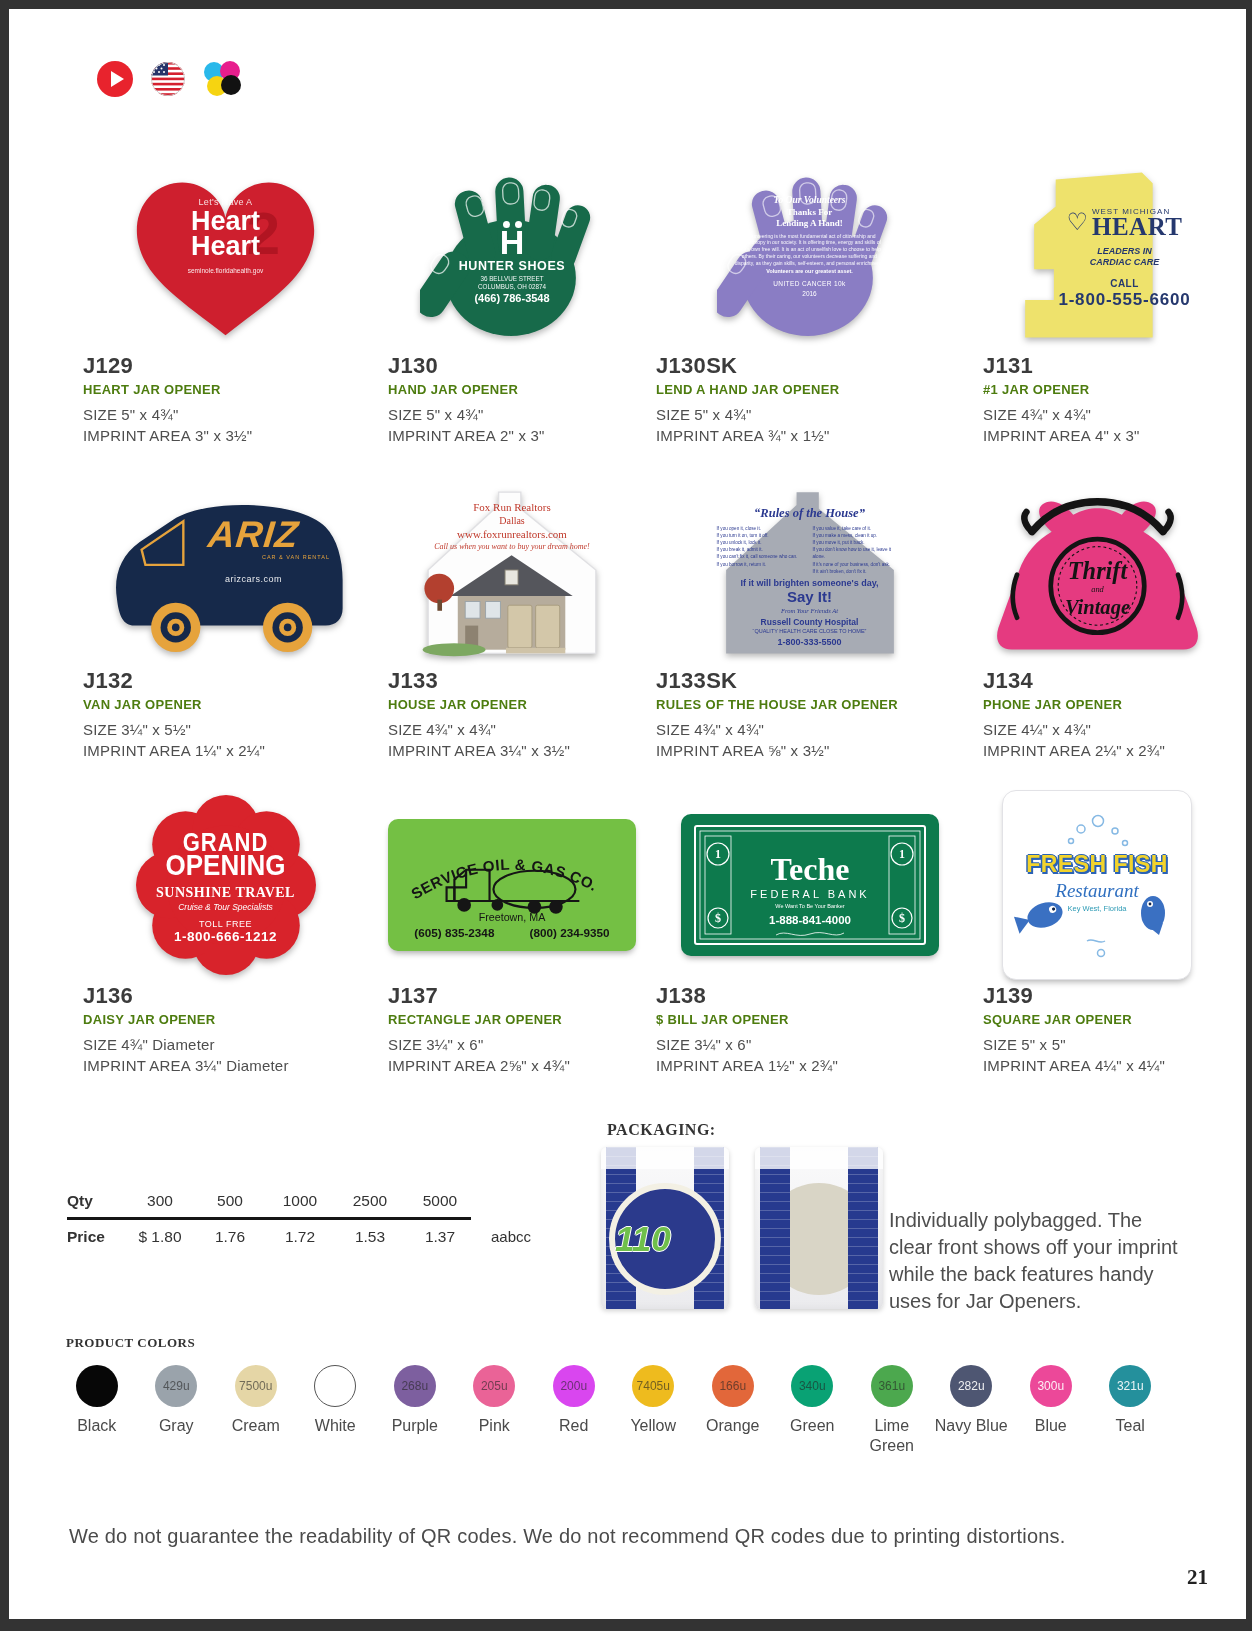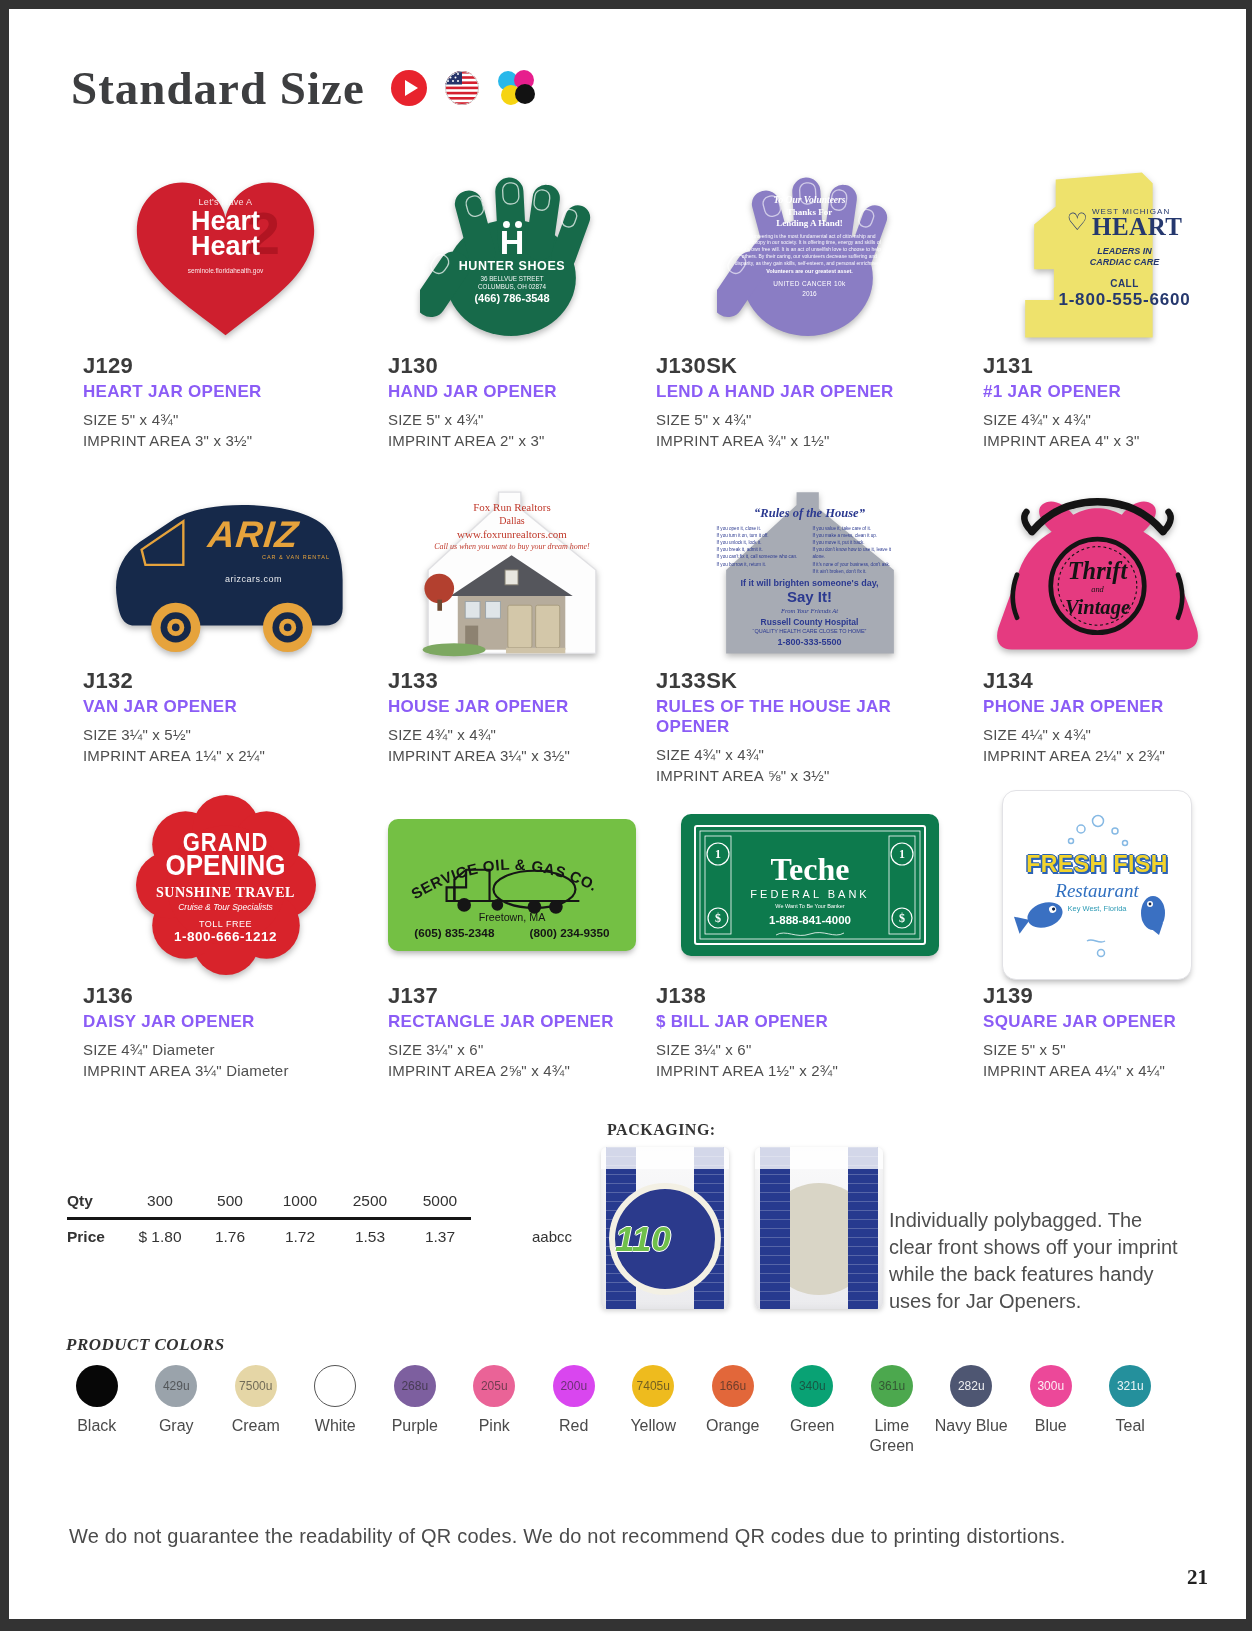--- a/index.html
+++ b/index.html
@@ -20,21 +20,21 @@
   .cmyk .m{left:17px;top:0;background:#e71e8d}
   .cmyk .y{left:4px;top:15px;background:#f6d411}
   .cmyk .k{left:18px;top:14px;background:#121212}
 
   
   .grid{position:absolute;left:58px;top:156px;width:1150px;display:grid;grid-template-columns:305px 268px 327px 248px;grid-auto-rows:315px;}
   .card{padding:0 4px 0 16px;box-sizing:border-box;}
   .art{height:180px;position:relative;display:flex;align-items:center;justify-content:center;}
   .art svg{filter:drop-shadow(0 3px 3px rgba(0,0,0,.28));}
   .code{margin-top:8px;font-size:22px;font-weight:700;color:#3b3b3b;letter-spacing:.3px;}
-  .pname{margin-top:3px;font-size:17px;font-weight:700;color:#8b5cf6;letter-spacing:.3px;}
+  .pname{margin-top:3px;font-size:13px;font-weight:700;color:#4d7c0f;letter-spacing:.3px;}
   .spec{margin-top:9px;font-size:15px;color:#4e4e4e;letter-spacing:.2px;}
   .spec + .spec{margin-top:4px;}
   .lab{margin-right:4px;}
   .ov{position:absolute;text-align:center;}
 
   
   .ov-heart{top:32px;left:0;right:0;color:#fff;}
   .h-top{font-size:9px;opacity:.85;letter-spacing:.3px;}
   .h-wrap{position:relative;display:inline-block;text-align:left;margin-top:2px;}
   .h-big{position:relative;z-index:2;font-size:27px;font-weight:700;line-height:.92;}
@@ -116,21 +116,21 @@
   .st1{font-family:"Liberation Serif",serif;font-style:italic;font-weight:700;font-size:26px;}
   .st2{font-family:"Liberation Serif",serif;font-style:italic;font-size:9px;}
   .st3{font-family:"Liberation Serif",serif;font-style:italic;font-weight:700;font-size:22px;}
   .ov-sq{top:60px;left:0;right:0;}
   .ff1{font-size:23px;font-weight:800;letter-spacing:.5px;
        text-shadow:-1.5px 0 #2b63b5,1.5px 0 #2b63b5,0 -1.5px #2b63b5,0 1.5px #2b63b5,2px 2px 0 #2b63b5;}
   .ff2{font-family:"Liberation Serif",serif;font-style:italic;font-size:19px;margin-top:2px;}
   .ff3{font-size:7.5px;color:#2e9bb5;margin-top:2px;}
 
   
-  .pricing{position:absolute;left:58px;top:1178px;display:flex;align-items:flex-end;gap:41px;}
+  .pricing{position:absolute;left:58px;top:1178px;display:flex;align-items:flex-end;}
   .ptable{width:410px;}
   .prow{display:flex;align-items:center;height:27px;}
   .plab{width:58px;font-weight:700;font-size:15.5px;color:#333;}
   .pcell{width:70px;text-align:center;font-size:15.5px;color:#333;}
   .pline{height:3px;background:#151515;width:404px;margin:3px 0;}
   .pcode{margin-left:14px;font-size:15px;color:#333;padding-bottom:5px;}
 
   
   .pkg-head{position:absolute;left:598px;top:1112px;font-family:"Liberation Serif",serif;font-weight:700;font-size:16px;letter-spacing:.5px;color:#333;}
   .bags{position:absolute;left:592px;top:1138px;display:flex;gap:26px;}
@@ -140,42 +140,41 @@
   .strip.l{left:5px}.strip.r{right:5px}
   .fold{position:absolute;top:0;left:0;right:0;height:22px;background:rgba(255,255,255,.8);z-index:3;}
   .disc{position:absolute;left:50%;top:57%;transform:translate(-50%,-50%);width:100px;height:100px;border-radius:50%;
      background:#2b3a8c;border:6px solid #f3f0e4;display:flex;align-items:center;justify-content:flex-start;z-index:4;}
   .disc .n{font-size:35px;font-weight:700;font-style:italic;color:#6fbf4b;
      text-shadow:-1px 0 #fff,1px 0 #fff,0 -1px #fff,0 1px #fff;}
   .disc2{position:absolute;left:50%;top:57%;transform:translate(-50%,-50%);width:112px;height:112px;border-radius:50%;background:#d9d5c6;z-index:1;}
   .pkg-desc{position:absolute;left:880px;top:1198px;width:300px;font-size:20px;line-height:1.35;color:#4e4e4e;}
 
   
-  .pc-head{position:absolute;left:57px;top:1326px;font-family:"Liberation Serif",serif;font-weight:700;font-size:17px;letter-spacing:.5px;color:#333;font-style:italic;}
+  .pc-head{position:absolute;left:57px;top:1326px;font-family:"Liberation Serif",serif;font-weight:700;font-size:13px;letter-spacing:.5px;color:#333;}
   .swatches{position:absolute;left:48px;top:1356px;display:flex;}
   .sw{width:79.5px;text-align:center;}
   .dot{width:42px;height:42px;border-radius:50%;margin:0 auto;display:flex;align-items:center;justify-content:center;}
   .dot.outline{border:1px solid #555;box-sizing:border-box;}
   .swcode{font-size:12px;color:rgba(35,35,35,.6);}
   .sw.darktxt .swcode{color:rgba(255,255,255,.9);}
   .swname{margin-top:9px;font-size:16px;color:#4a4a4a;line-height:1.25;}
 
   
   .footer{position:absolute;left:60px;top:1516px;width:1060px;font-size:20px;color:#4b4b4b;letter-spacing:.2px;}
   .fline{margin-top:0;}
   .fline + .fline{margin-top:19px;}
   .pagenum{position:absolute;left:1178px;top:1556px;font-family:"Liberation Serif",serif;font-weight:700;font-size:21px;color:#222;}
 </style>
 </head>
 <body>
 
 <div class="page">
 
   <div class="header">
-    <h1 class="title">Standard Size</h1>
     <div class="hicons">
       <div class="icn play"></div>
       <svg class="icn" viewBox="0 0 36 36">
         <defs>
             <clipPath id="fc">
               <circle cx="18" cy="18" r="17"></circle>
             </clipPath>
           </defs>
         <g clip-path="url(#fc)">
           <rect width="36" height="36" fill="#fff"></rect>

